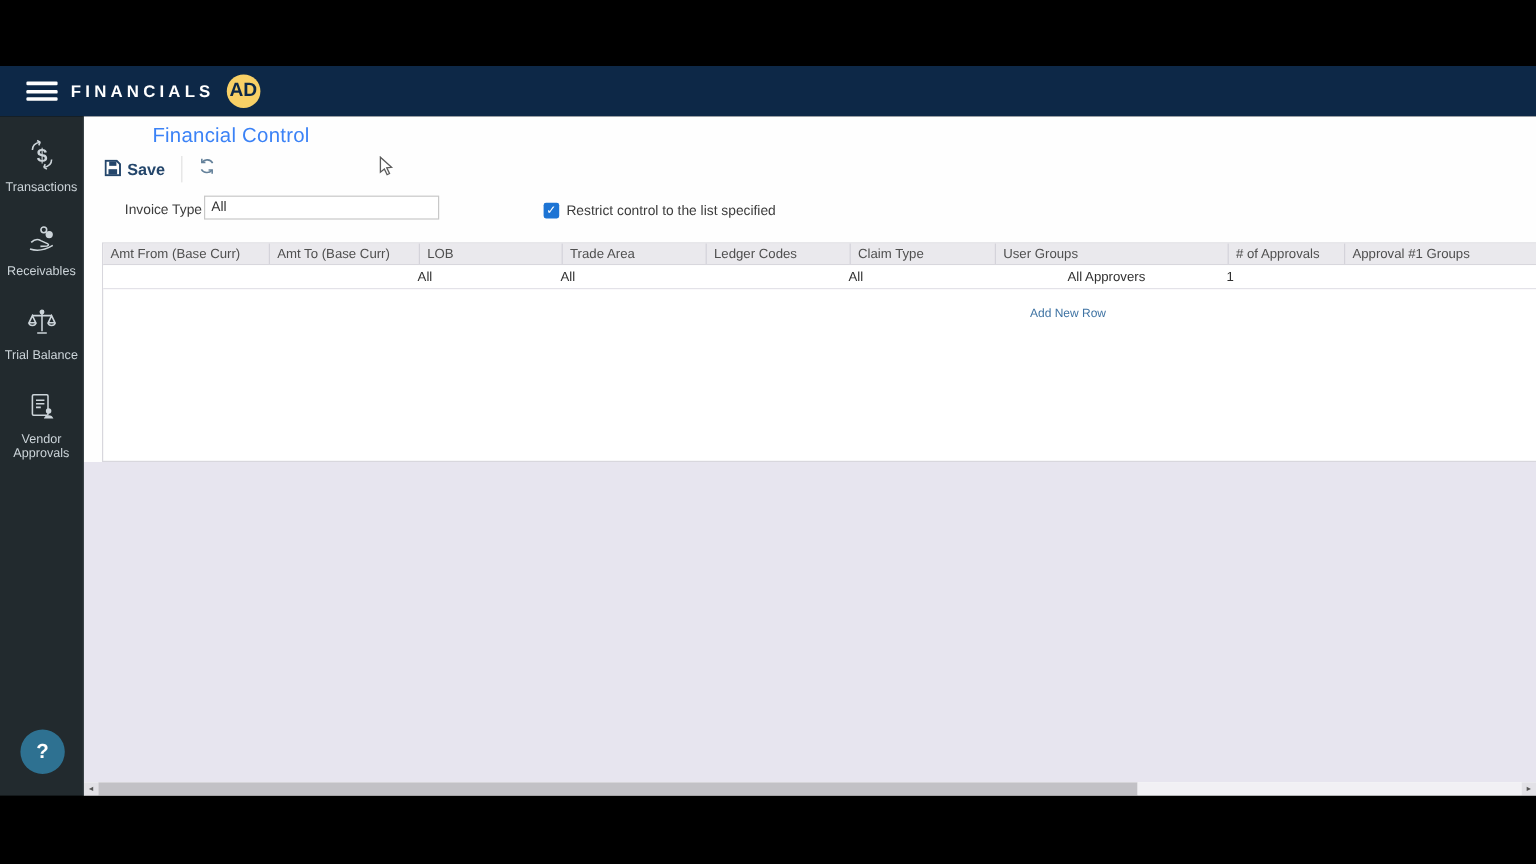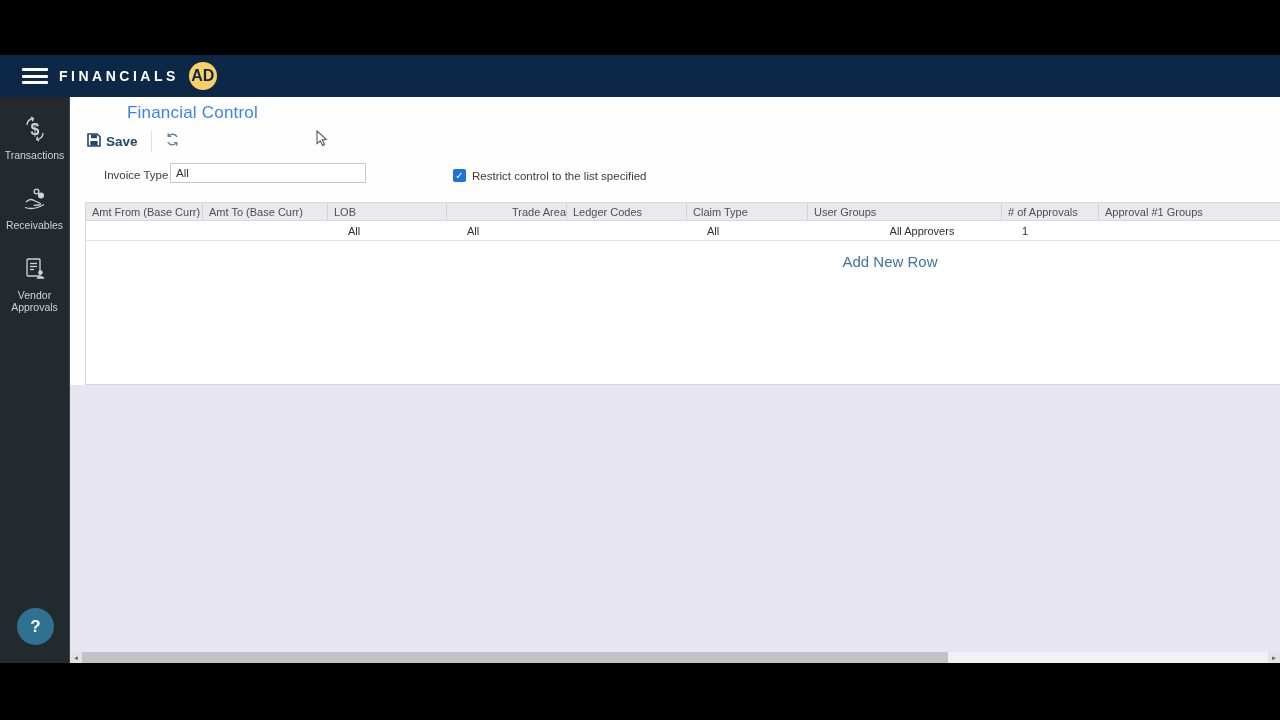--- a/index.html
+++ b/index.html
@@ -58,21 +58,21 @@
   
   .panel { position:absolute; left:15px; top:105px; width:1610px; height:183px;
            background:#fff; border:1px solid #d8d7dd; }
   .thead { display:flex; height:18px; background:#eae9ed; border-bottom:1px solid #d8d7dd; }
   .th { font-size:11px; color:#4f4f4f; padding:3px 0 0 6px; border-right:1px solid #d4d3da;
         white-space:nowrap; overflow:hidden; flex-shrink:0; }
   .tr { display:flex; height:20px; border-bottom:1px solid #e3e2e8; background:#fff; }
   .td { font-size:11px; color:#2f2f2f; padding:4px 0 0 6px; white-space:nowrap;
         overflow:hidden; flex-shrink:0; cursor:text; }
   .add-row { height:18px; display:flex; justify-content:center; align-items:center; }
-  .add-link { font-size:15px; color:#3f73a3; cursor:pointer;margin-top:22px; }
+  .add-link { font-size:10px; color:#3f73a3; cursor:pointer;margin-top:22px; }
 
   
   .hscroll { position:absolute; left:0; top:555px; width:1210px; height:11px; display:flex; }
   .sb-arrow { width:12px; height:11px; background:#e2e1e6; color:#555; font-size:6px;
               display:flex; align-items:center; justify-content:center; cursor:pointer; }
   .sb-thumb { width:866px; height:11px; background:#c2c1c6; cursor:grab; }
   .sb-track { flex:1; height:11px; background:#f1f0f4; }
 
   .cursor { position:absolute; left:314px; top:130px; pointer-events:none; z-index:50; }
 </style>
@@ -106,20 +106,35 @@
     <div class="side-item">
       <span>
         <svg viewBox="0 0 26 26" width="26" height="26" fill="none" stroke="#ccd4d9" stroke-width="1.3">
           <circle cx="14.5" cy="5.5" r="2.4"></circle>
             <circle cx="19" cy="9.5" r="2.4" fill="#ccd4d9"></circle>
           <path d="M4 16 q4 -4 8 -1.5 l5.5 2.5 q2 1.2 -.3 2 l-5.5 .3"></path>
           <path d="M3 21.5 q9 3 19 -3"></path>
         </svg>
       </span>
       <span class="side-label">Receivables</span>
+    </div>
+    <div class="side-item">
+      <span>
+        <svg viewBox="0 0 26 26" width="26" height="26" fill="none" stroke="#ccd4d9" stroke-width="1.3">
+          <line x1="13" y1="5" x2="13" y2="20"></line>
+          <line x1="5" y1="7" x2="21" y2="7"></line>
+          <circle cx="13" cy="4" r="1.4" fill="#ccd4d9"></circle>
+          <path d="M5 7 L2.2 13 h5.6 z"></path>
+            <path d="M2.2 13 a2.8 2.2 0 0 0 5.6 0"></path>
+          <path d="M21 7 L18.2 13 h5.6 z"></path>
+            <path d="M18.2 13 a2.8 2.2 0 0 0 5.6 0"></path>
+          <line x1="9" y1="21.5" x2="17" y2="21.5"></line>
+        </svg>
+      </span>
+      <span class="side-label">Trial Balance</span>
     </div>
     <div class="side-item">
       <span>
         <svg viewBox="0 0 26 26" width="26" height="26" fill="none" stroke="#ccd4d9" stroke-width="1.3">
           <rect x="5" y="3" width="13" height="17" rx="1"></rect>
           <line x1="8" y1="7.5" x2="15" y2="7.5"></line>
             <line x1="8" y1="10.5" x2="15" y2="10.5"></line>
           <line x1="8" y1="13.5" x2="12" y2="13.5"></line>
           <circle cx="18.5" cy="16.5" r="2.3" fill="#ccd4d9" stroke="none"></circle>
           <path d="M14.5 22.8 a4.2 4 0 0 1 8 0 z" fill="#ccd4d9" stroke="none"></path>
@@ -161,24 +176,24 @@
   </div>
 
   <div class="form-label">Invoice Type</div>
   <input class="invoice-input" type="text" value="All" style="">
 
   <div class="checkbox">✓</div>
   <div class="checkbox-label">Restrict control to the list specified</div>
 
   <div class="panel">
     <div class="thead">
-        <div class="th" style="width: 117px;">Amt From (Base Curr)</div>
+        <div class="th" style="width: 139px;">Amt From (Base Curr)</div>
         <div class="th" style="width: 125px;">Amt To (Base Curr)</div>
         <div class="th" style="width: 119px;">LOB</div>
-        <div class="th" style="width: 120px; text-align: right;">Trade Area</div>
+        <div class="th" style="width: 120px;">Trade Area</div>
         <div class="th" style="width: 120px;">Ledger Codes</div>
         <div class="th" style="width: 121px;">Claim Type</div>
         <div class="th" style="width: 194px;">User Groups</div>
         <div class="th" style="width: 97px;"># of Approvals</div>
         <div class="th" style="width: 583px;">Approval #1 Groups</div>
       </div>
     <div>
         <div class="tr">
           <div class="td" style="width: 131px;"></div>
           <div class="td" style="width: 125px;"></div>

